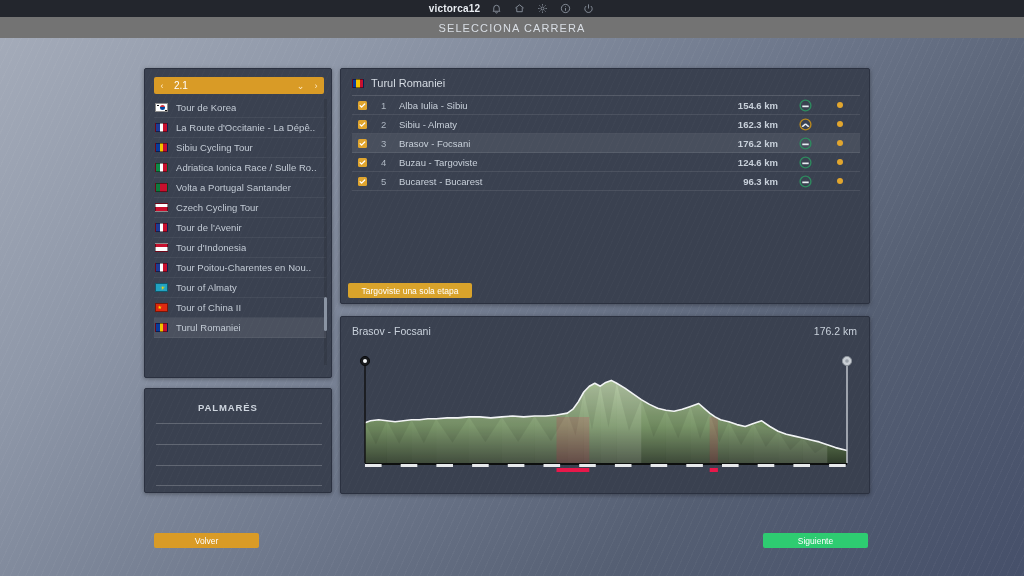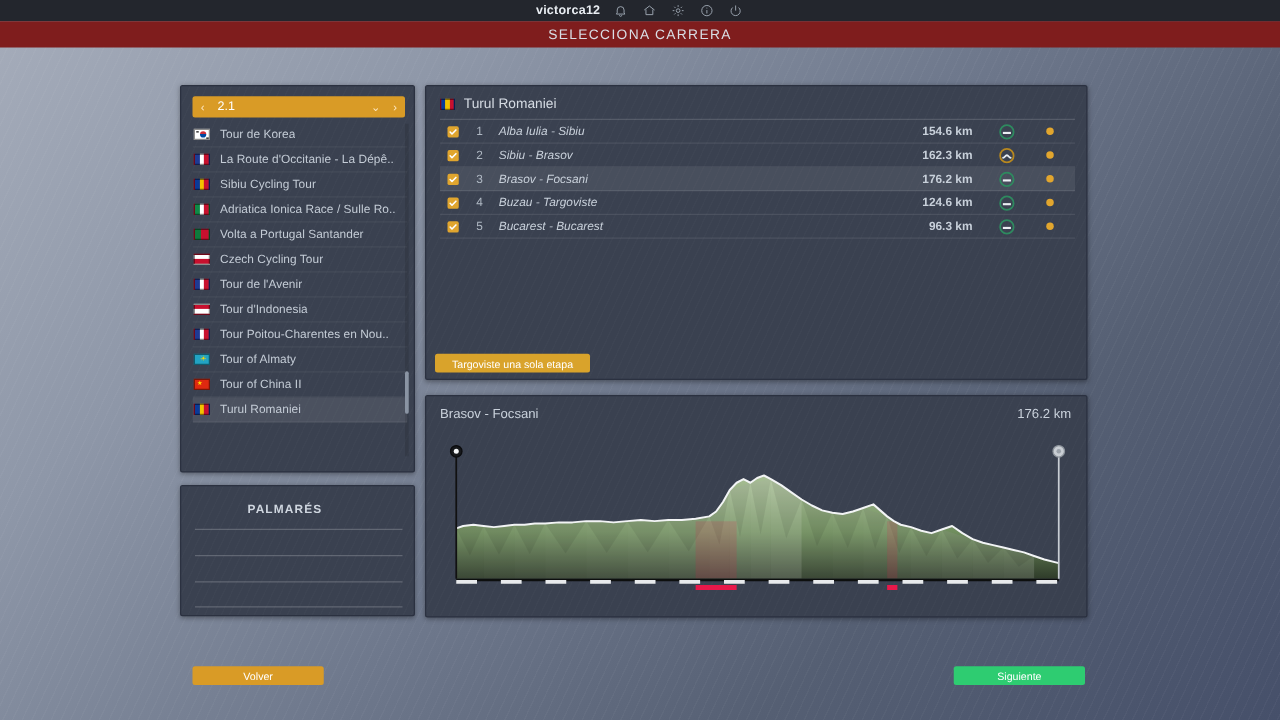--- a/index.html
+++ b/index.html
@@ -18,21 +18,21 @@
     position:absolute; top:0; left:0; width:1024px; height:17px;
     background:#23262d; display:flex; align-items:center; justify-content:center;
   }
   .topbar-inner{ display:flex; align-items:center; gap:10px; }
   .username{ font-size:10px; font-weight:bold; color:#e9edf2; letter-spacing:.2px; }
   .tb-icon{ width:13px; height:13px; display:flex; align-items:center; justify-content:center; color:#9aa3af; }
   .tb-icon svg{ display:block; }
 
   .titlebar{
     position:absolute; top:17px; left:0; width:1024px; height:21px;
-    background:#7f1d1d; display:flex; align-items:center; justify-content:center;
+    background:#737373; display:flex; align-items:center; justify-content:center;
   }
   .titlebar-text{
     font-size:11px; color:#d9dee5; letter-spacing:1.1px;
   }
 
   
   .panel{
     background:
       repeating-linear-gradient(115deg, rgba(255,255,255,0.016) 0px, rgba(255,255,255,0.016) 1px, rgba(0,0,0,0) 1px, rgba(0,0,0,0) 6px),
       #3a4150;
@@ -97,21 +97,21 @@
   }
   .stage-row.sel{ background:rgba(255,255,255,0.075); }
   .chk{
     width:9px; height:9px; border-radius:1.5px; background:#e0a52e;
     margin-left:6px; margin-right:14px; flex:0 0 auto;
     display:flex; align-items:center; justify-content:center;
     cursor:pointer;
   }
   .chk svg{ display:block; }
   .stage-num{ width:18px; font-size:9.5px; color:#aeb7c2; }
-  .stage-name{ flex:1; font-size:9.5px; color:#c8d0da;font-style:italic; }
+  .stage-name{ flex:1; font-size:9.5px; color:#c8d0da; }
   .stage-dist{ width:72px; text-align:right; font-size:9.5px; color:#c8d0da; padding-right:12px;font-weight:bold; }
   .terrain{ width:30px; display:flex; justify-content:center; }
   .terrain svg{ display:block; }
   .pts{ width:40px; display:flex; justify-content:center; }
   .pts-dot{ width:6px; height:6px; border-radius:50%; background:#e2a62e; }
 
   .single-stage-btn{
     position:absolute; left:348px; top:283px; width:124px; height:15px;
     background:#d9a32b; border-radius:2px; cursor:pointer;
     display:flex; align-items:center; justify-content:center;
@@ -280,21 +280,21 @@
           <span class="pts-dot"></span>
         </span>
       </div>
       <div class="stage-row">
         <span class="chk">
           <svg width="7" height="7" viewBox="0 0 10 10">
             <path d="M1.6 5.2l2.1 2.2 4.5-4.6" fill="none" stroke="#fff" stroke-width="1.8" stroke-linecap="round" stroke-linejoin="round"></path>
           </svg>
         </span>
         <span class="stage-num">2</span>
-        <span class="stage-name">Sibiu - Brasov</span>
+        <span class="stage-name">Sibiu - Almaty</span>
         <span class="stage-dist">162.3 km</span>
         <span class="terrain">
           <svg width="13" height="13" viewBox="0 0 13 13">
             <circle cx="6.5" cy="6.5" r="5.4" fill="none" stroke="#b8881f" stroke-width="1.4"></circle>
             <path d="M3.5 8.2c1.4 0 1.6-2 3-2s1.6 2 3 2" fill="none" stroke="#e9eef2" stroke-width="1.5" stroke-linecap="round"></path>
           </svg>
         </span>
         <span class="pts">
           <span class="pts-dot"></span>
         </span>

